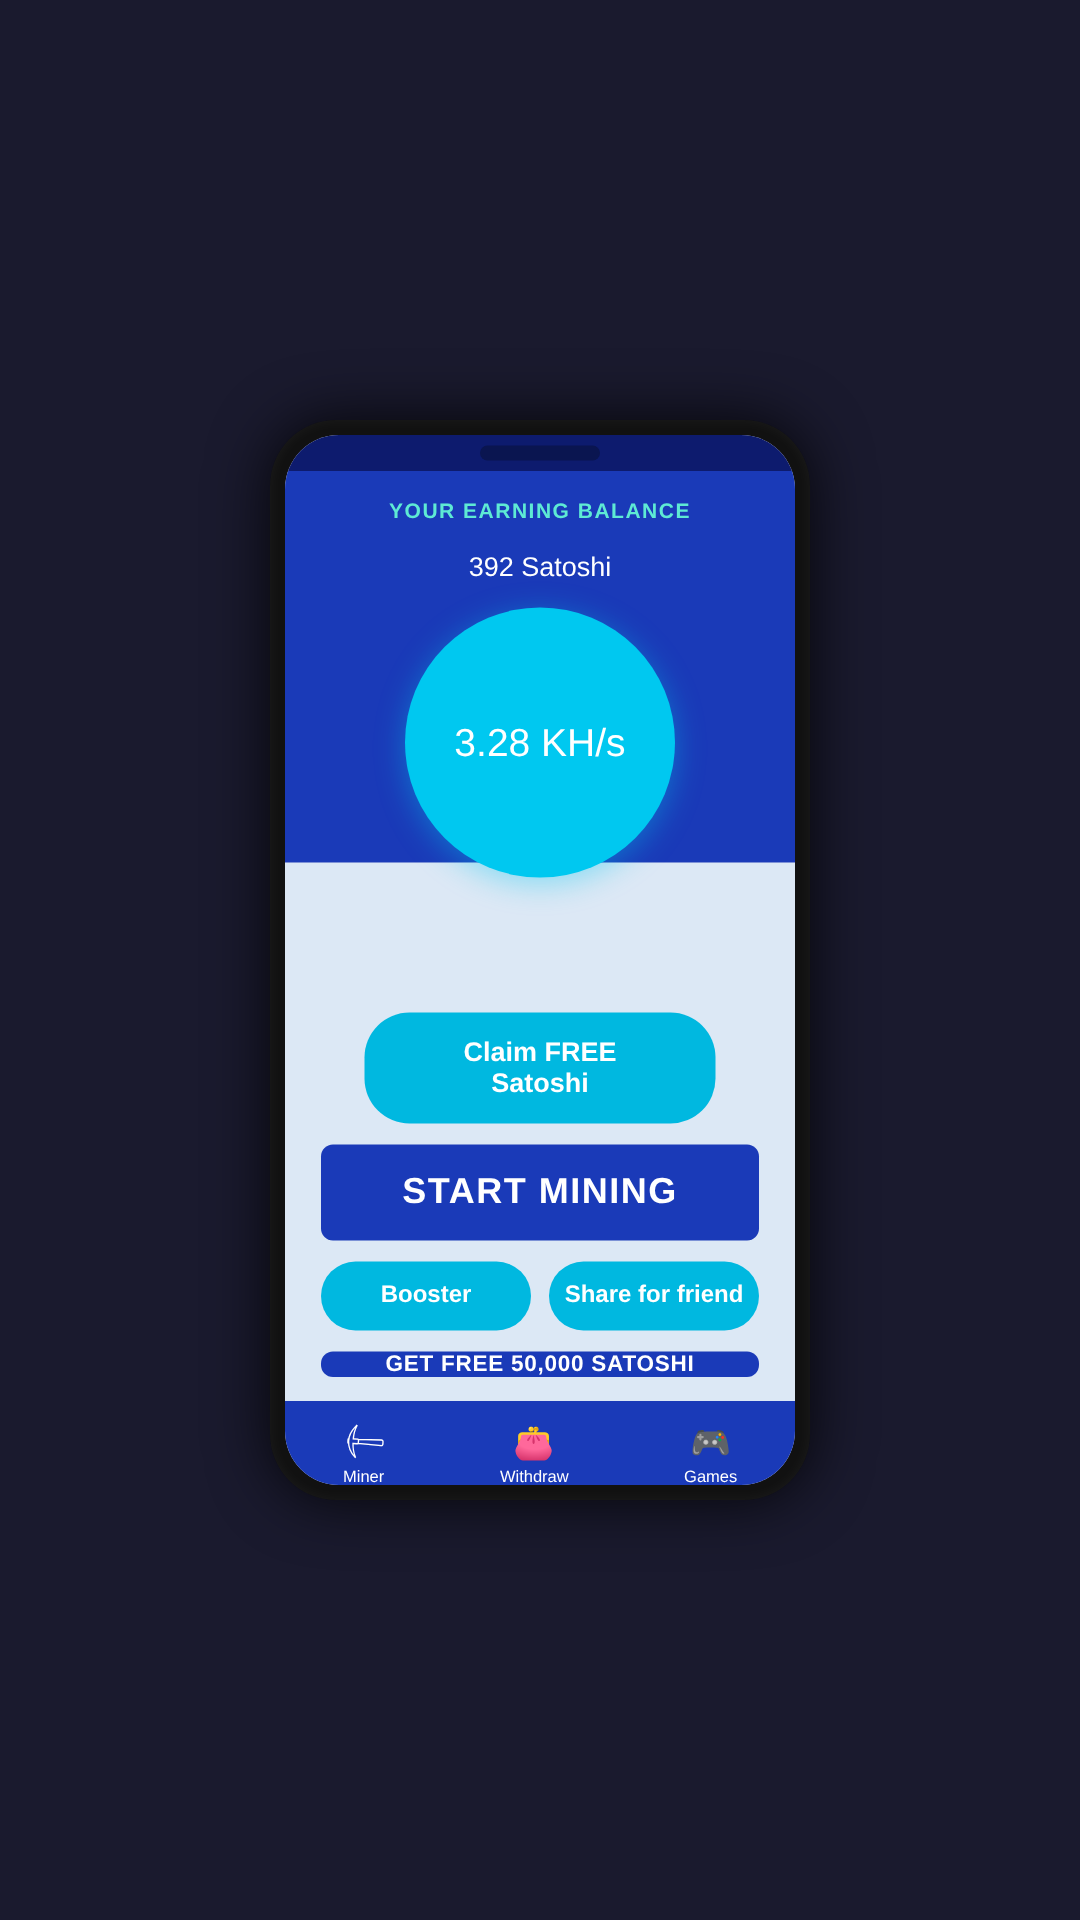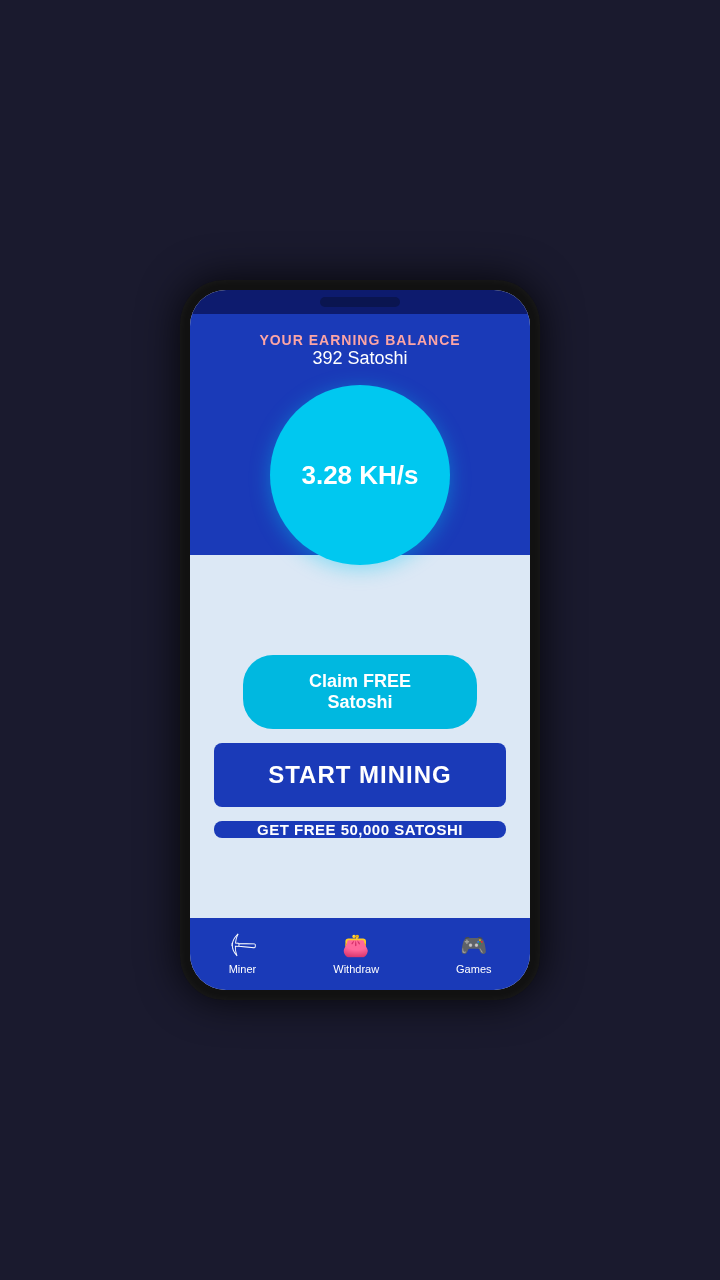--- a/index.html
+++ b/index.html
@@ -56,26 +56,26 @@
       padding: 18px 16px 0 16px;
       display: flex;
       flex-direction: column;
       align-items: center;
       flex-shrink: 0;
       position: relative;
       padding-bottom: 80px;
     }
 
     .earning-label {
-      color: #fca5a5;
+      color: #5eead4;
       font-size: 14px;
       font-weight: 600;
       letter-spacing: 1px;
       text-align: center;
-      margin-bottom: 0;
+      margin-bottom: 20px;
     }
 
     .earning-balance {
       color: #fff;
       font-size: 18px;
       font-weight: 400;
       text-align: center;
       margin-bottom: 16px;
     }
 
@@ -89,21 +89,21 @@
       justify-content: center;
       margin-bottom: -90px;
       z-index: 2;
       position: relative;
       box-shadow: 0 4px 20px rgba(0,200,240,0.4);
     }
 
     .mining-rate {
       color: #fff;
       font-size: 26px;
-      font-weight: 700;
+      font-weight: 400;
       text-align: right;
     }
 
     
     .main-section {
       background: #dce8f5;
       flex: 1;
       display: flex;
       flex-direction: column;
       align-items: center;
@@ -238,20 +238,24 @@
         <span class="mining-rate">3.28 KH/s</span>
       </div>
     </div>
 
     <div class="main-section">
 
       <button class="claim-btn">Claim FREE Satoshi</button>
 
       <button class="start-mining-btn">START MINING</button>
 
+      <div class="row-buttons">
+        <button class="booster-btn">Booster</button>
+        <button class="share-btn">Share for friend</button>
+      </div>
 
       <button class="free-satoshi-btn">GET FREE 50,000 SATOSHI</button>
 
     </div>
 
     <div class="bottom-nav">
 
       <div class="nav-item">
         <span class="nav-icon pickaxe-icon">⛏</span>
         <span class="nav-label">Miner</span>

